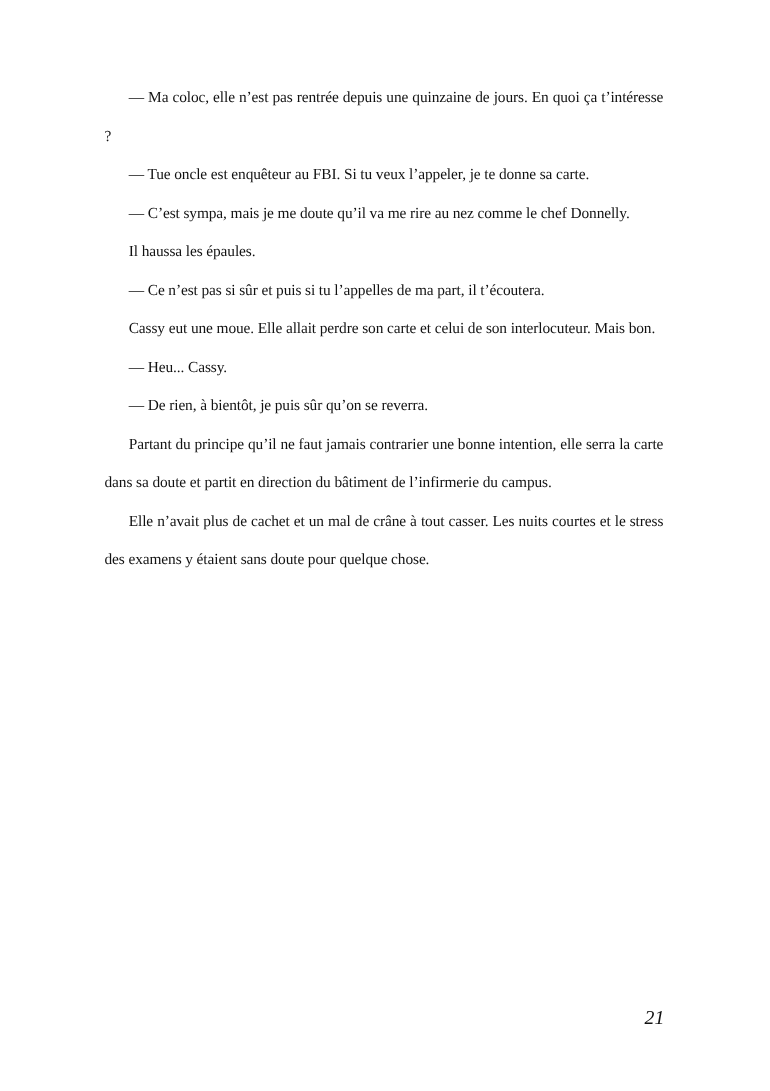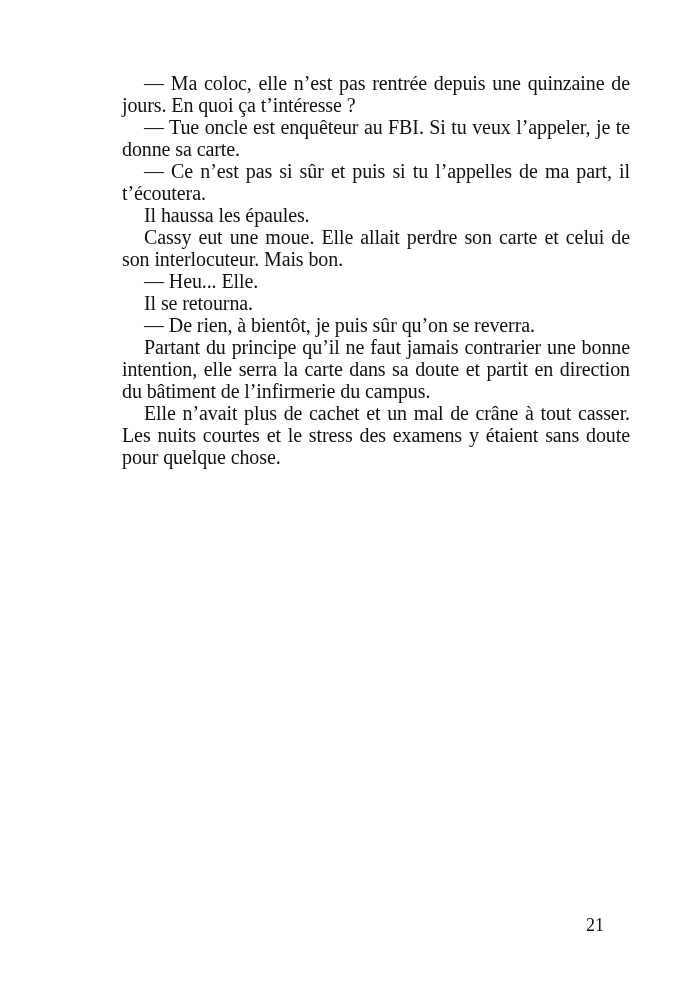--- a/index.html
+++ b/index.html
@@ -13,47 +13,47 @@
     position: relative;
     overflow: hidden;
     font-family: "Liberation Serif", "DejaVu Serif", serif;
     color: #111111;
   }
   .page-text {
     position: absolute;
     left: 95px;
     top: 72px;
     width: 508px;
-    font-size: 20px;
-    line-height: 22px;
+    font-size: 14px;
+    line-height: 35px;
     text-align: justify;
     letter-spacing: -0.1px;
-    margin-left: 27px;
   }
   .para {
     margin: 0;
     text-indent: 22px;
   }
   .page-number {
     position: absolute;
     left: 586px;
     top: 913px;
     font-size: 18px;
     line-height: 24px;
+    font-style: italic;
   }
 </style>
 </head>
 <body>
 
 <div class="page-text">
   <p class="para">— Ma coloc, elle n’est pas rentrée depuis une quinzaine de jours. En quoi ça t’intéresse ?</p>
   <p class="para">— Tue oncle est enquêteur au FBI. Si tu veux l’appeler, je te donne sa carte.</p>
+  <p class="para">— C’est sympa, mais je me doute qu’il va me rire au nez comme le chef Donnelly.</p>
+  <p class="para">Il haussa les épaules.</p>
   <p class="para">— Ce n’est pas si sûr et puis si tu l’appelles de ma part, il t’écoutera.</p>
-  <p class="para">Il haussa les épaules.</p>
   <p class="para">Cassy eut une moue. Elle allait perdre son carte et celui de son interlocuteur. Mais bon.</p>
-  <p class="para">— Heu... Elle.</p>
-  <p class="para">Il se retourna.</p>
+  <p class="para">— Heu... Cassy.</p>
   <p class="para">— De rien, à bientôt, je puis sûr qu’on se reverra.</p>
   <p class="para">Partant du principe qu’il ne faut jamais contrarier une bonne intention, elle serra la carte dans sa doute et partit en direction du bâtiment de l’infirmerie du campus.</p>
   <p class="para">Elle n’avait plus de cachet et un mal de crâne à tout casser. Les nuits courtes et le stress des examens y étaient sans doute pour quelque chose.</p>
 </div>
 
 <div class="page-number">21</div>
 
 </body></html>

